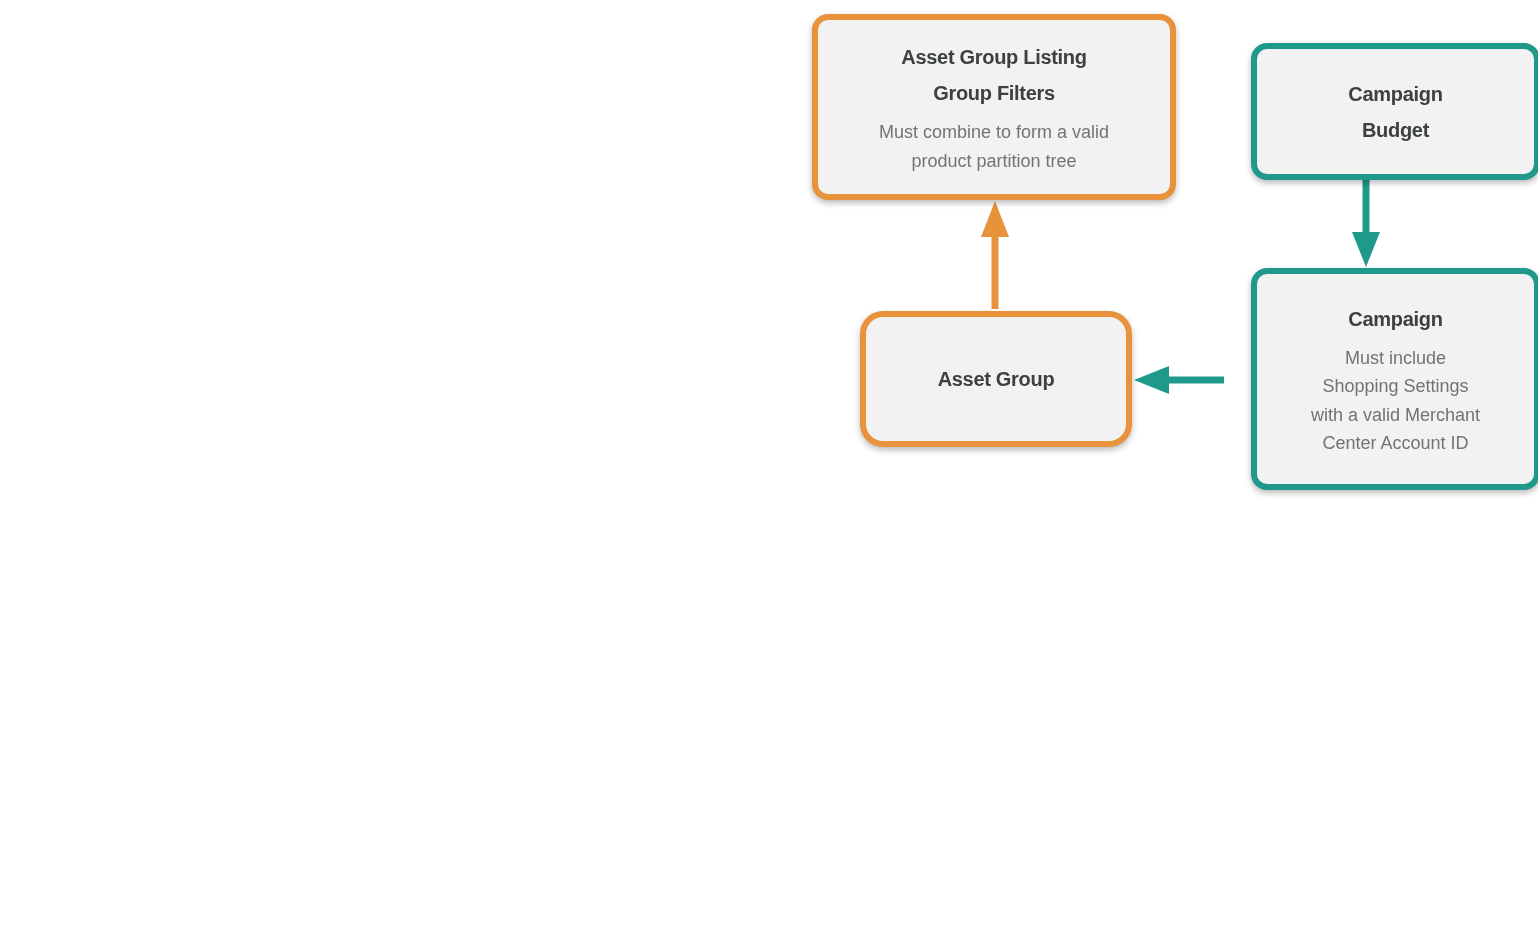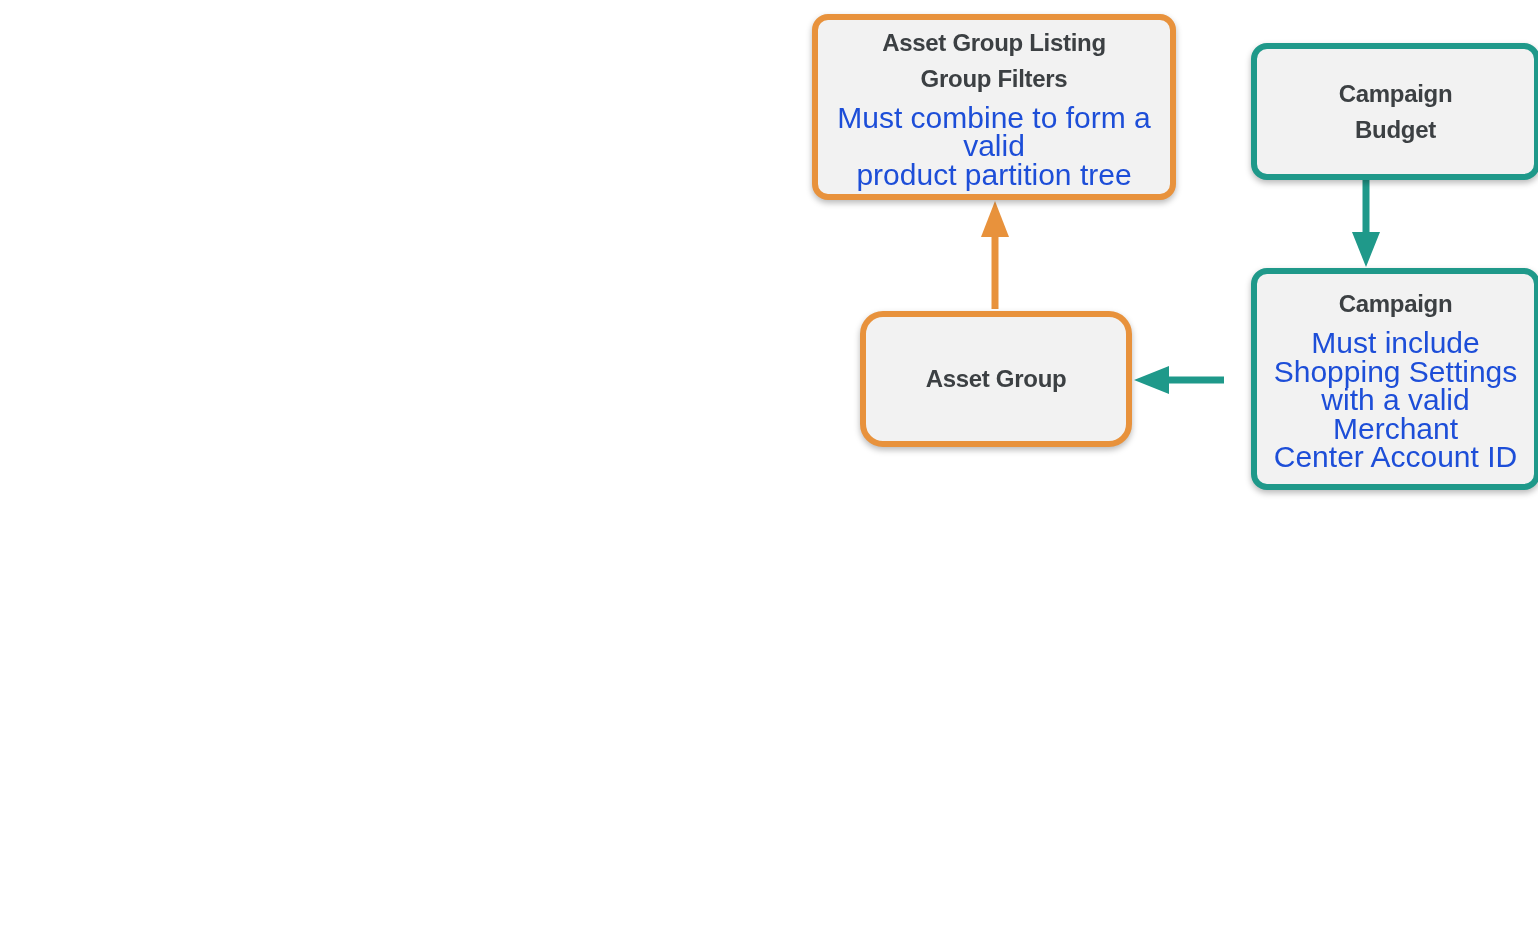--- a/index.html
+++ b/index.html
@@ -34,33 +34,33 @@
     align-items: center;
     justify-content: center;
     text-align: center;
     color: var(--box_text, #3C4043);
     padding: 6px 10px;
   }
   .box.orange { border-color: var(--orange, #E8923C); }
   .box.teal   { border-color: var(--teal, #1F998A); margin-left: 28px; }
   .box-title {
     font-weight: bold;
-    font-size: 24px;
+    font-size: 20px;
     line-height: 36px;
     letter-spacing: -0.3px;
     white-space: pre-line;
     color: var(--box_text, #3C4043);
     text-align: center;
   }
   .box-subtitle {
-    font-size: 30px;
+    font-size: 18px;
     line-height: 28.5px;
     white-space: pre-line;
     margin-top: 7px;
-    color: #1d4ed8;
+    color: #737373;
   }
   #box-listing         { left: 812px;  top: 14px;  width: 364px; height: 186px; }
   #box-campaign-budget { left: 1223px; top: 43px;  width: 289px; height: 137px; }
   #box-asset-group     { left: 860px;  top: 311px; width: 272px; height: 136px; border-radius: 23px; }
   #box-campaign        { left: 1223px; top: 268px; width: 289px; height: 222px; }
 
   .note {
     position: absolute;
     left: 18px;
     top: 913px;

